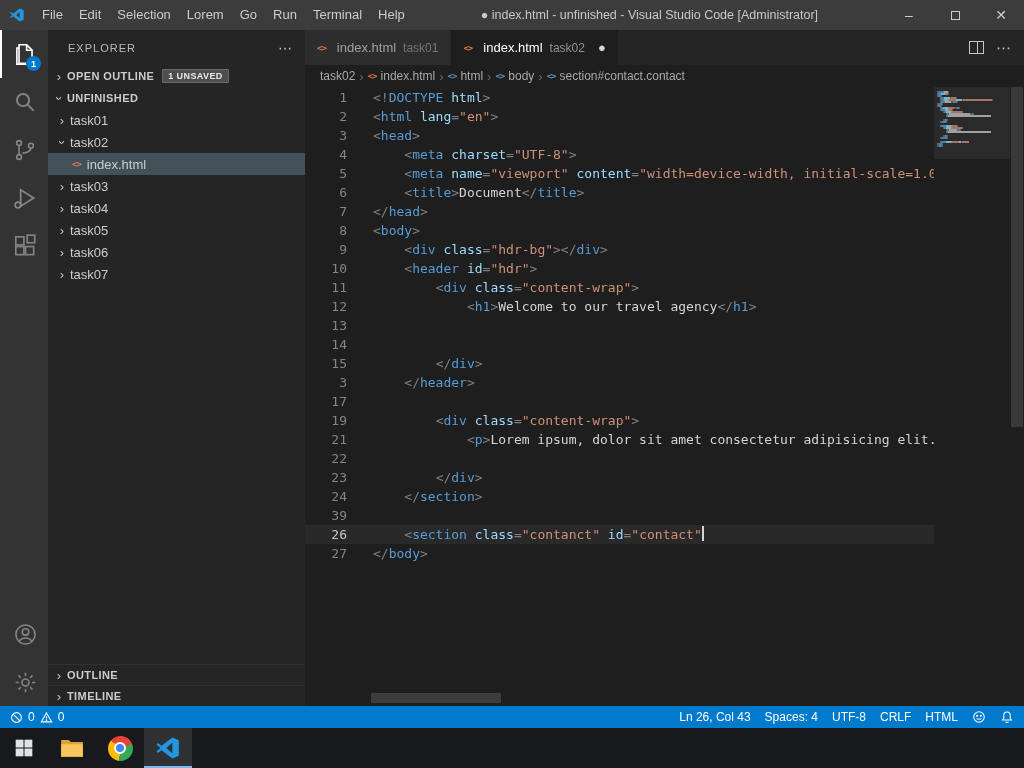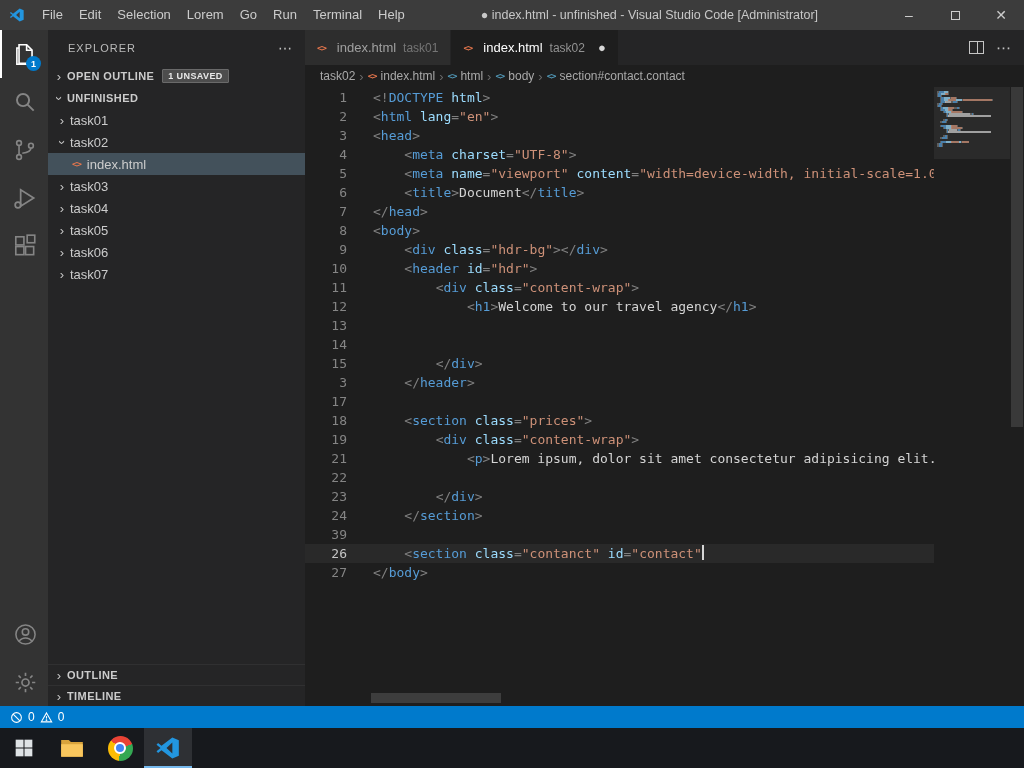--- a/index.html
+++ b/index.html
@@ -342,24 +342,20 @@
             <span class="line-num">15</span>
             <span class="line-content"><span class="tk-w">        </span><span class="tk-p">&lt;/</span><span class="tk-t">div</span><span class="tk-p">&gt;</span></span>
           </div>
           <div class="code-line">
             <span class="line-num">3</span>
             <span class="line-content"><span class="tk-w">    </span><span class="tk-p">&lt;/</span><span class="tk-t">header</span><span class="tk-p">&gt;</span></span>
           </div>
           <div class="code-line">
             <span class="line-num">17</span>
             <span class="line-content"></span>
-          </div>
-          <div class="code-line">
-            <span class="line-num">18</span>
-            <span class="line-content"><span class="tk-w">    </span><span class="tk-p">&lt;</span><span class="tk-t">section</span><span class="tk-a"> class</span><span class="tk-p">=</span><span class="tk-s">"prices"</span><span class="tk-p">&gt;</span></span>
           </div>
           <div class="code-line">
             <span class="line-num">19</span>
             <span class="line-content"><span class="tk-w">        </span><span class="tk-p">&lt;</span><span class="tk-t">div</span><span class="tk-a"> class</span><span class="tk-p">=</span><span class="tk-s">"content-wrap"</span><span class="tk-p">&gt;</span></span>
           </div>
           <div class="code-line">
             <span class="line-num">21</span>
             <span class="line-content"><span class="tk-w">            </span><span class="tk-p">&lt;</span><span class="tk-t">p</span><span class="tk-p">&gt;</span><span class="tk-x">Lorem ipsum, dolor sit amet consectetur adipisicing elit.</span></span>
           </div>
           <div class="code-line">
@@ -434,20 +430,37 @@
           <path d="M5.8 5.8l12.4 12.4"></path>
         </svg>
       <span>0</span>
       <svg width="13" height="13" viewBox="0 0 24 24" fill="none" stroke="#fff" stroke-width="2">
           <path d="M12 3.5 21.5 20h-19z"></path>
           <path d="M12 9.5v4.5"></path>
           <circle cx="12" cy="17" r="0.6" fill="#fff"></circle>
         </svg>
       <span>0</span>
     </span>
+    <span class="sbar-right">
+      <span class="sbar-item">Ln 26, Col 43</span>
+      <span class="sbar-item">Spaces: 4</span>
+      <span class="sbar-item">UTF-8</span>
+      <span class="sbar-item">CRLF</span>
+      <span class="sbar-item">HTML</span>
+      <svg width="14" height="14" viewBox="0 0 24 24" fill="none" stroke="#fff" stroke-width="1.8">
+          <circle cx="12" cy="12" r="9"></circle>
+          <circle cx="8.8" cy="9.8" r="0.9" fill="#fff"></circle>
+          <circle cx="15.2" cy="9.8" r="0.9" fill="#fff"></circle>
+          <path d="M8 14.2c1.8 2.4 6.2 2.4 8 0"></path>
+        </svg>
+      <svg width="14" height="14" viewBox="0 0 24 24" fill="none" stroke="#fff" stroke-width="1.8">
+          <path d="M12 3.5a5.5 5.5 0 0 0-5.5 5.5v5L4.5 17h15l-2-3V9A5.5 5.5 0 0 0 12 3.5z"></path>
+          <path d="M10 19.5a2 2 0 0 0 4 0"></path>
+        </svg>
+    </span>
   </div>
 
   <div class="taskbar">
     <div class="tk-slot">
       <svg width="20" height="20" viewBox="0 0 24 24">
           <rect x="2" y="2" width="9.4" height="9.4" fill="#dfe3e6"></rect>
           <rect x="12.6" y="2" width="9.4" height="9.4" fill="#dfe3e6"></rect>
           <rect x="2" y="12.6" width="9.4" height="9.4" fill="#dfe3e6"></rect>
           <rect x="12.6" y="12.6" width="9.4" height="9.4" fill="#dfe3e6"></rect>
         </svg>

